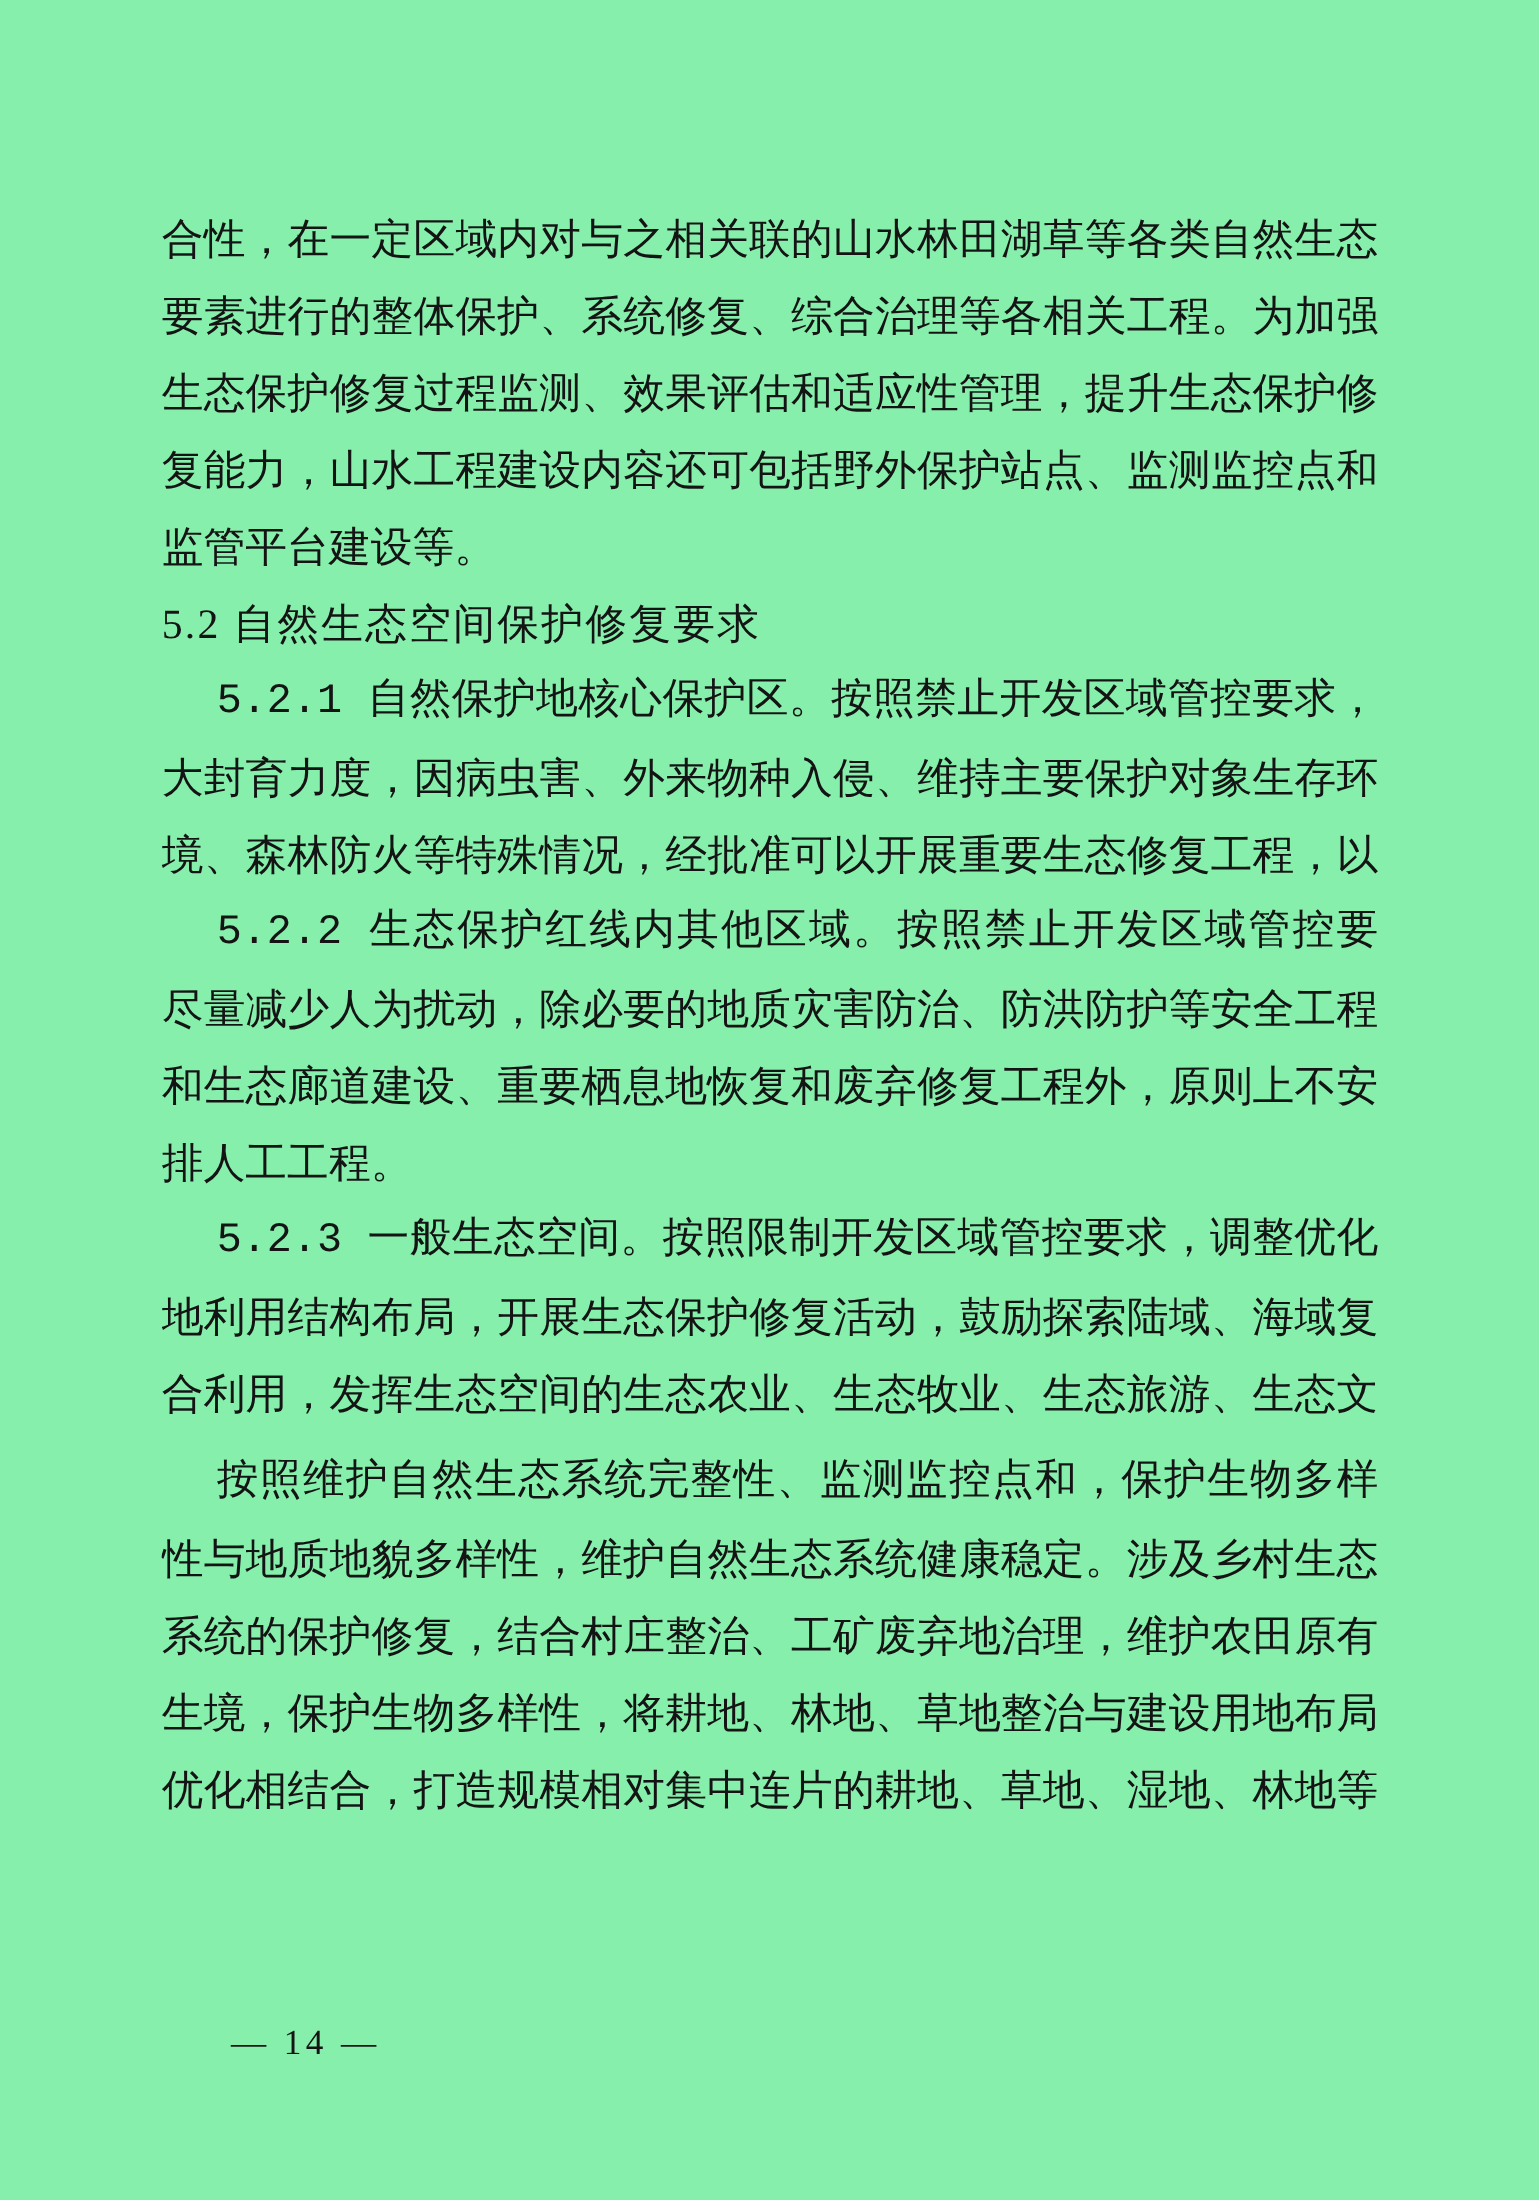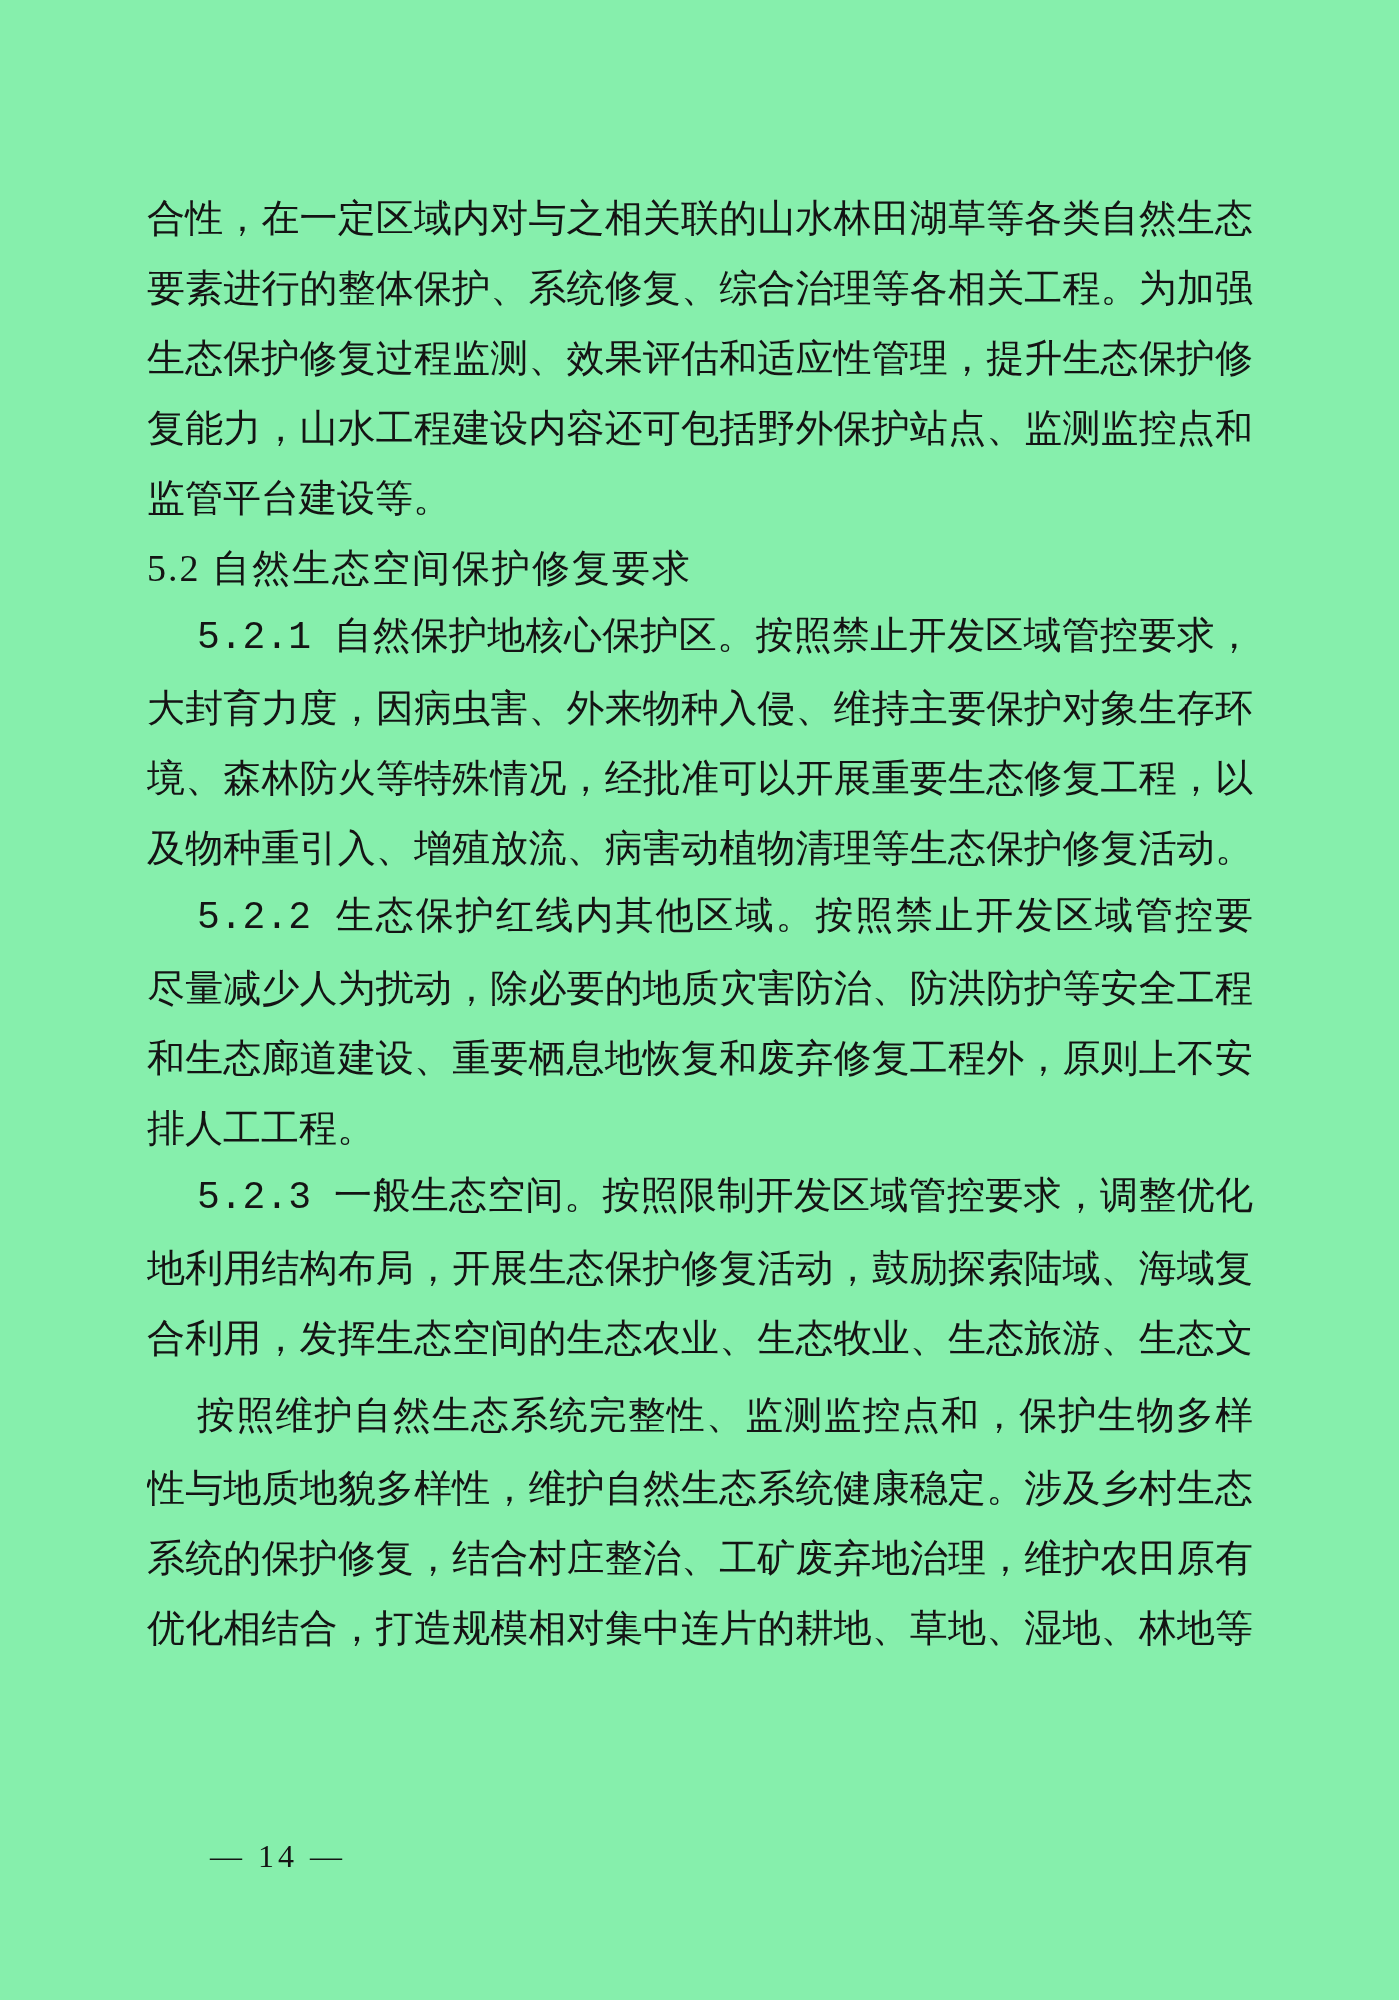--- a/index.html
+++ b/index.html
@@ -71,33 +71,33 @@
     <div class="ln">要素进行的整体保护、系统修复、综合治理等各相关工程。为加强</div>
     <div class="ln">生态保护修复过程监测、效果评估和适应性管理，提升生态保护修</div>
     <div class="ln">复能力，山水工程建设内容还可包括野外保护站点、监测监控点和</div>
     <div class="ln short">监管平台建设等。</div>
 
     <div class="heading">5.2 自然生态空间保护修复要求</div>
 
     <div class="ln indent">5.2.1 自然保护地核心保护区。按照禁止开发区域管控要求，加</div>
     <div class="ln">大封育力度，因病虫害、外来物种入侵、维持主要保护对象生存环</div>
     <div class="ln">境、森林防火等特殊情况，经批准可以开展重要生态修复工程，以</div>
-    <div class="ln">及物种重引入、增殖放流、病害动植物清理等生态保护修复活动。</div>
 
     <div class="ln indent">5.2.2 生态保护红线内其他区域。按照禁止开发区域管控要求，</div>
     <div class="ln">尽量减少人为扰动，除必要的地质灾害防治、防洪防护等安全工程</div>
     <div class="ln">和生态廊道建设、重要栖息地恢复和废弃修复工程外，原则上不安</div>
     <div class="ln short">排人工工程。</div>
 
     <div class="ln indent">5.2.3 一般生态空间。按照限制开发区域管控要求，调整优化土</div>
     <div class="ln">地利用结构布局，开展生态保护修复活动，鼓励探索陆域、海域复</div>
     <div class="ln">合利用，发挥生态空间的生态农业、生态牧业、生态旅游、生态文</div>
 
     <div class="ln indent para-gap">按照维护自然生态系统完整性、监测监控点和，保护生物多样</div>
     <div class="ln">性与地质地貌多样性，维护自然生态系统健康稳定。涉及乡村生态</div>
     <div class="ln">系统的保护修复，结合村庄整治、工矿废弃地治理，维护农田原有</div>
+    <div class="ln">生境，保护生物多样性，将耕地、林地、草地整治与建设用地布局</div>
     <div class="ln">优化相结合，打造规模相对集中连片的耕地、草地、湿地、林地等</div>
 
   </div>
 
   <div class="footer">— 14 —</div>
 
 </div>
 
 </body></html>

